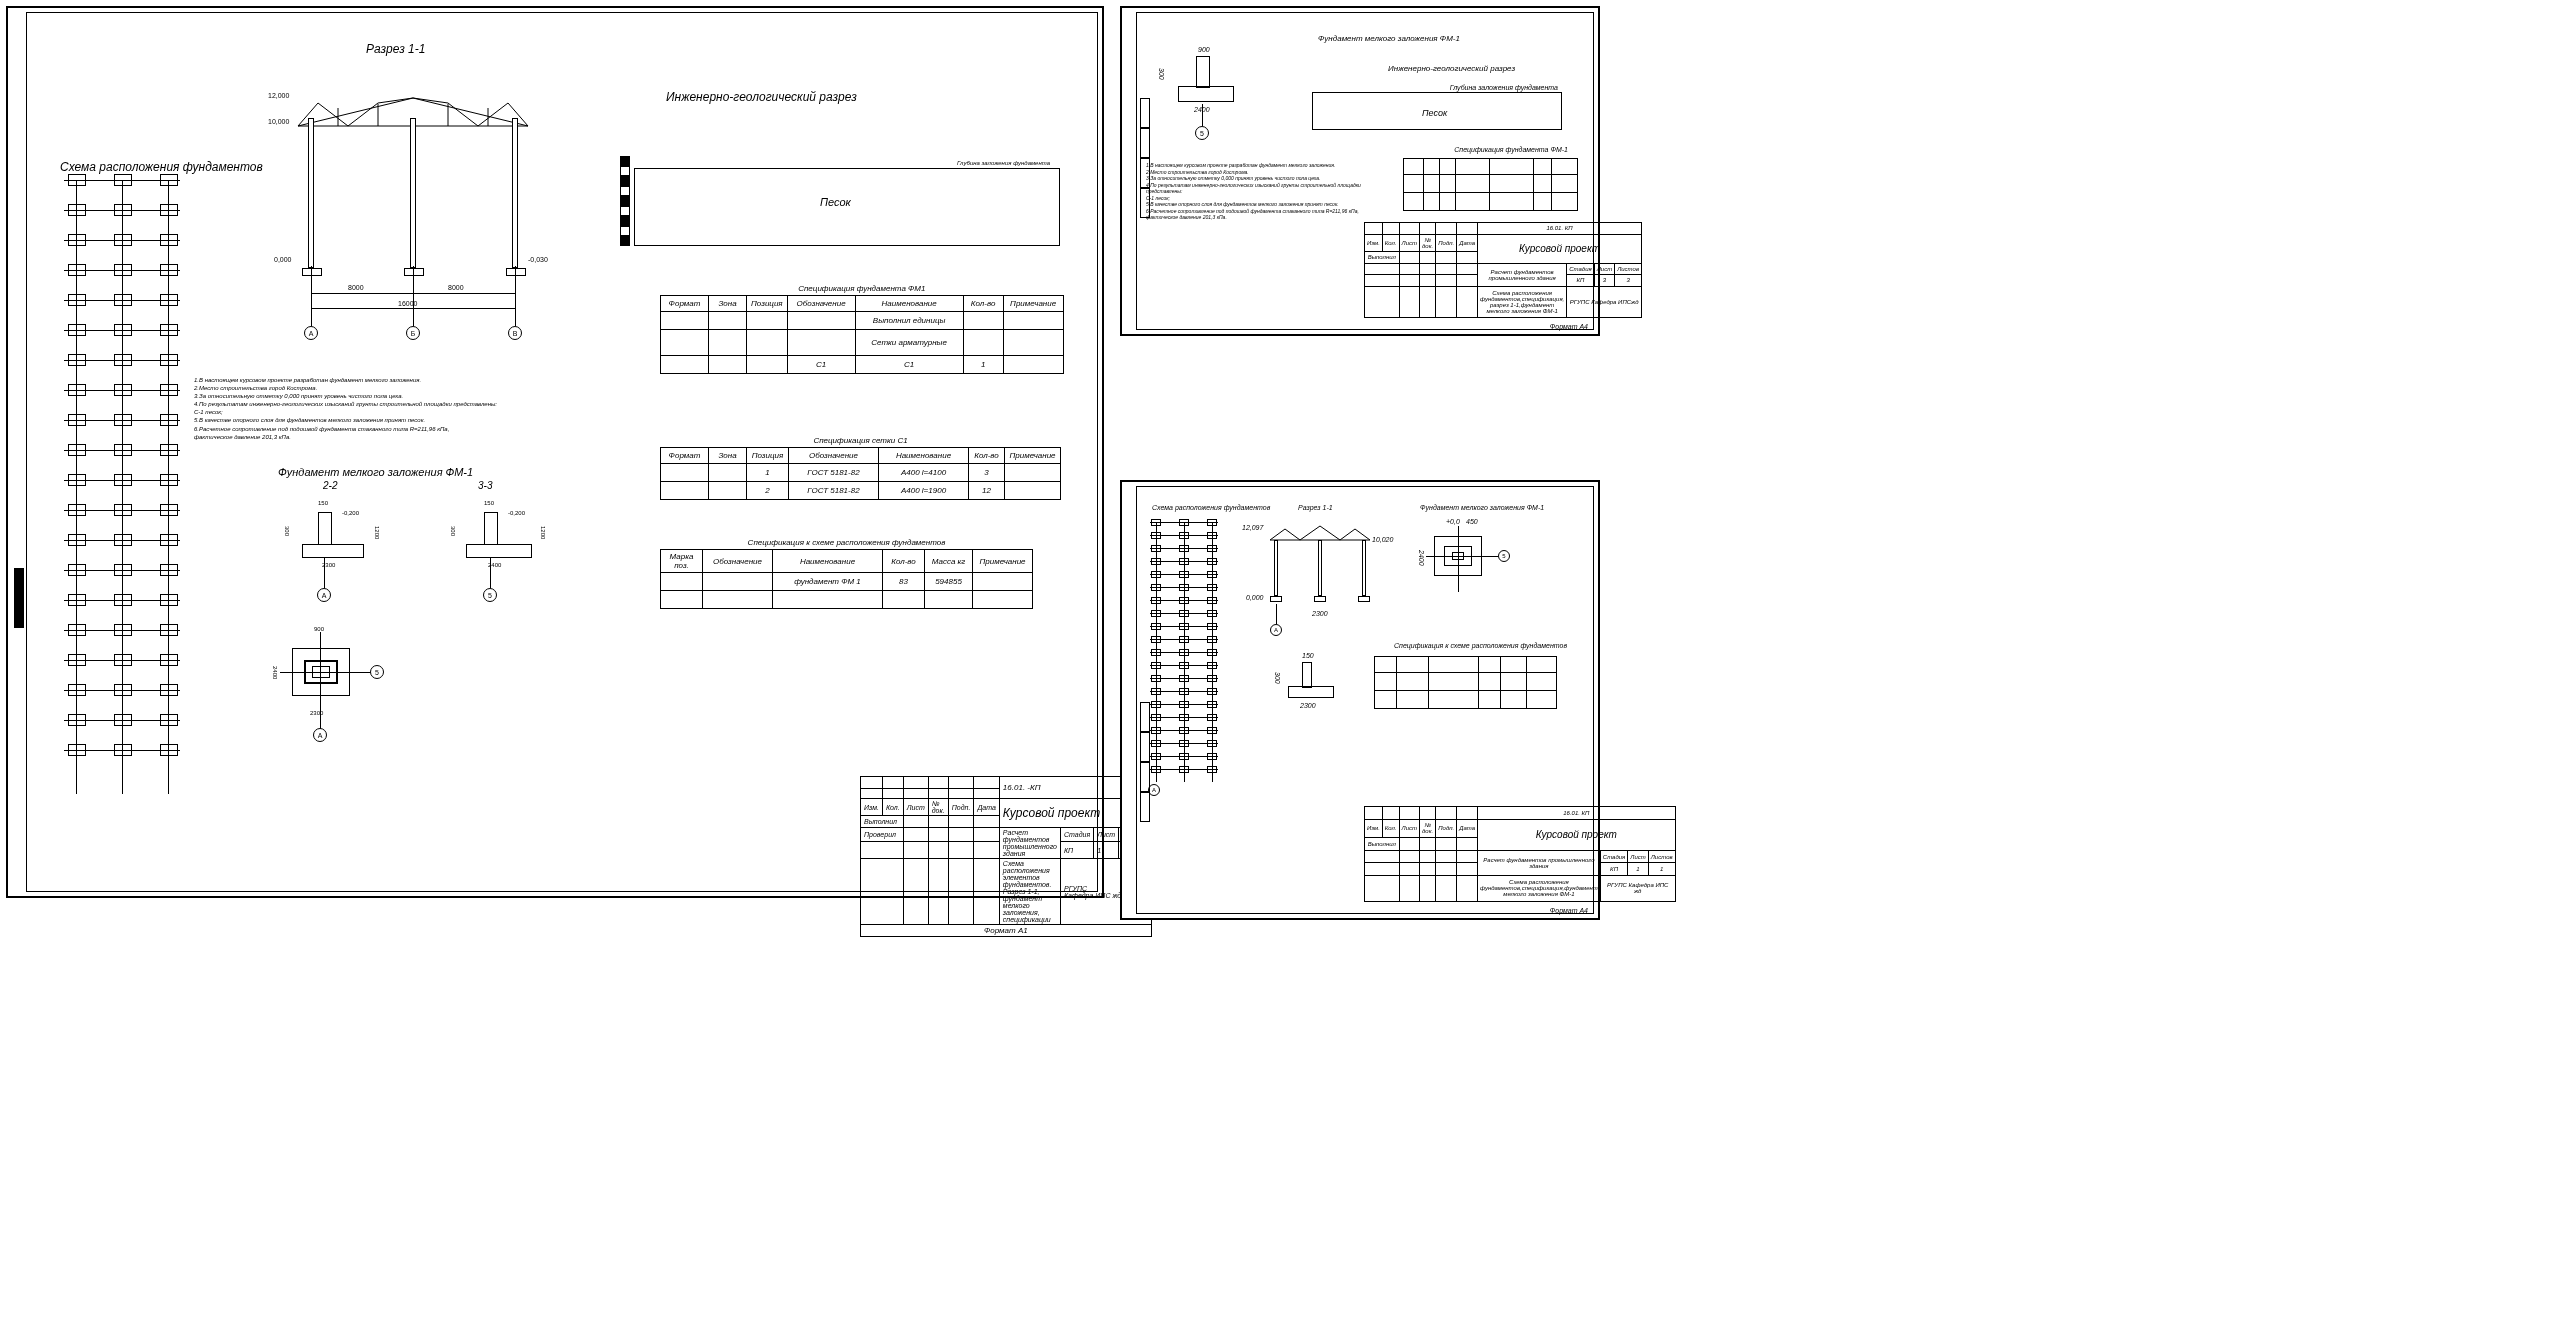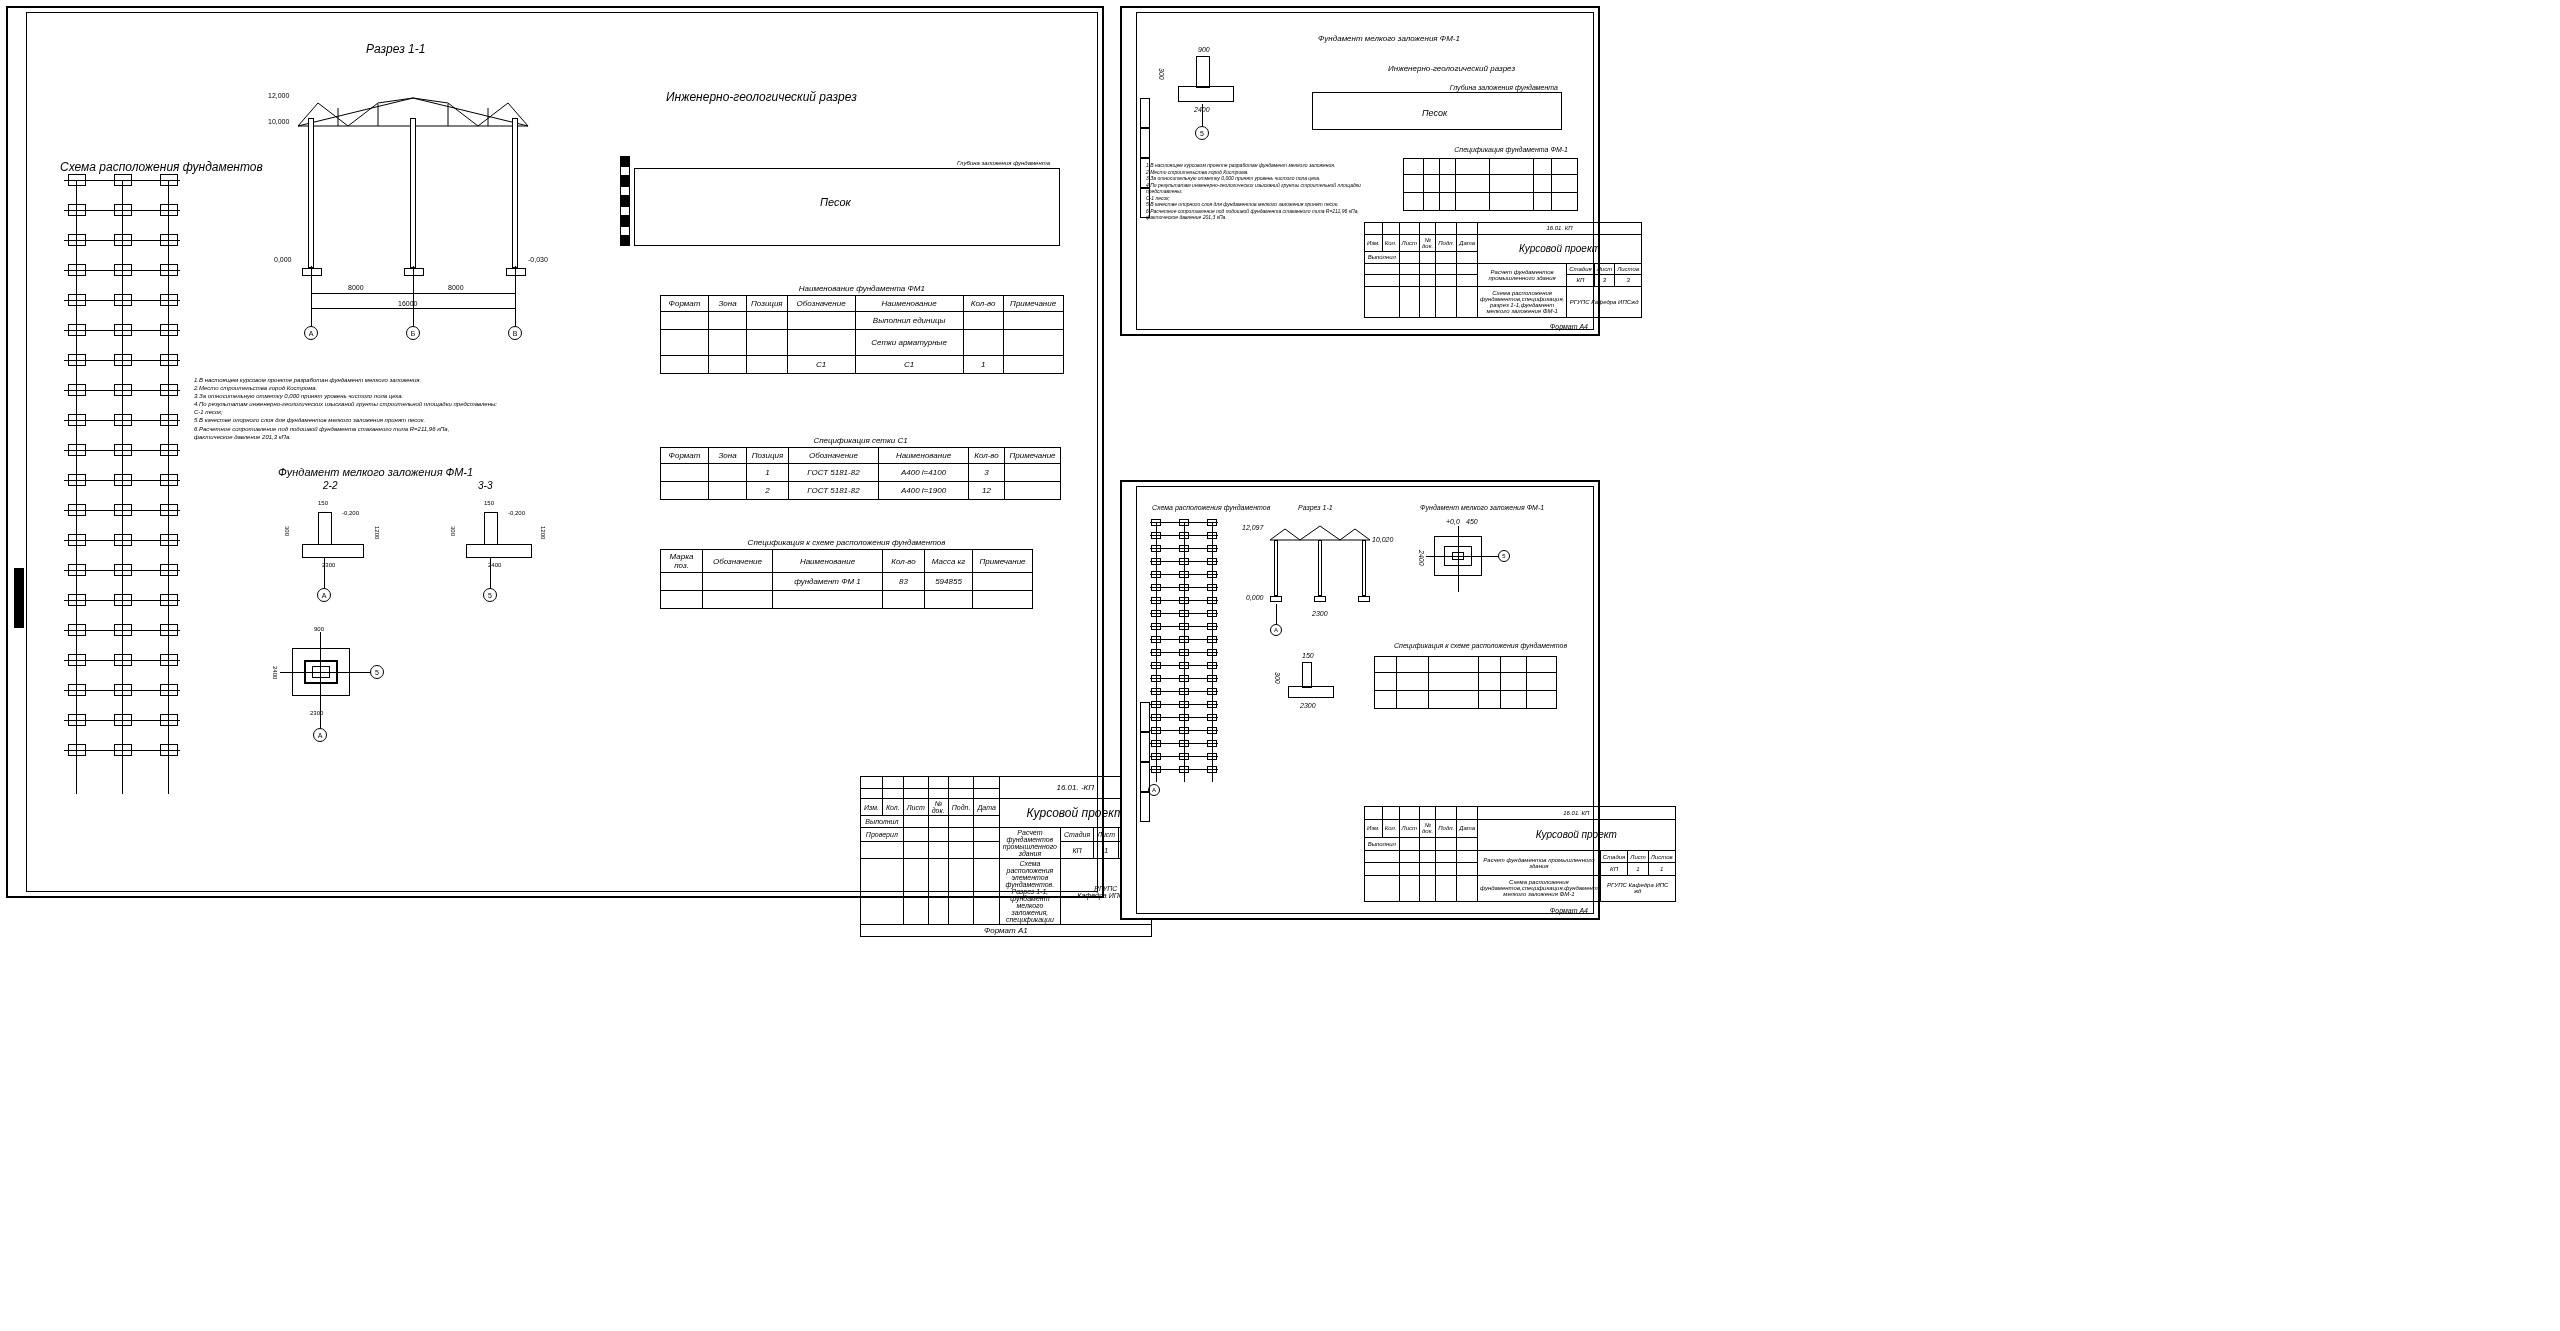--- a/index.html
+++ b/index.html
@@ -66,21 +66,21 @@
 table.spec th { font-weight: normal; height: 16px; }
 table.spec td { height: 18px; }
 
 .spec1 { left: 652px; top: 276px; }
 .spec2 { left: 652px; top: 428px; }
 .spec3 { left: 652px; top: 530px; }
 
 
 .tblock { position: absolute; right: 6px; bottom: 6px; width: 236px; height: 114px; }
 .tblock table { border-collapse: collapse; width: 100%; height: 100%; font-size: 7px; font-style: italic; }
-.tblock td { border: 1px solid #000; padding: 1px 3px; text-align: center; vertical-align: middle; }
+.tblock td { border: 1px solid #000; padding: 1px 3px; vertical-align: middle; }
 .tblock .big { font-size: 12px; font-weight: 500; }
 .tblock .mid { font-size: 8px; }
 .tblock .format { text-align: center; font-size: 8px; }
 
 
 .bind { position: absolute; left: 2px; width: 14px; font-size: 5px; writing-mode: vertical-rl; }
 .bind-cell { border: 1px solid #000; height: 60px; margin-bottom: 2px; }
 
 
 .mini { position: absolute; font-size: 7px; font-style: italic; }
@@ -300,21 +300,21 @@
     <div style="position:absolute;left:46px;top:10px;width:1px;height:98px;background:#000"></div>
     <div style="position:absolute;left:6px;top:50px;width:96px;height:1px;background:#000"></div>
     <div class="dimtxt" style="left:40px;top:4px">900</div>
     <div class="dimtxt" style="left:-2px;top:44px;writing-mode:vertical-rl">2400</div>
     <div class="dimtxt" style="left:36px;top:88px">2300</div>
     <div class="circ" style="left:96px;top:43px">5</div>
     <div class="circ" style="left:39px;top:106px">А</div>
   </div>
 
   <div class="spec-wrap spec1">
-    <div class="spec-title">Наименование фундамента ФМ1</div>
+    <div class="spec-title">Спецификация фундамента ФМ1</div>
     <table class="spec">
       <tbody>
           <tr>
         <th style="width:48px">Формат</th>
         <th style="width:38px">Зона</th>
         <th style="width:38px">Позиция</th>
         <th style="width:68px">Обозначение</th>
         <th style="width:108px">Наименование</th>
         <th style="width:40px">Кол-во</th>
         <th style="width:60px">Примечание</th>

